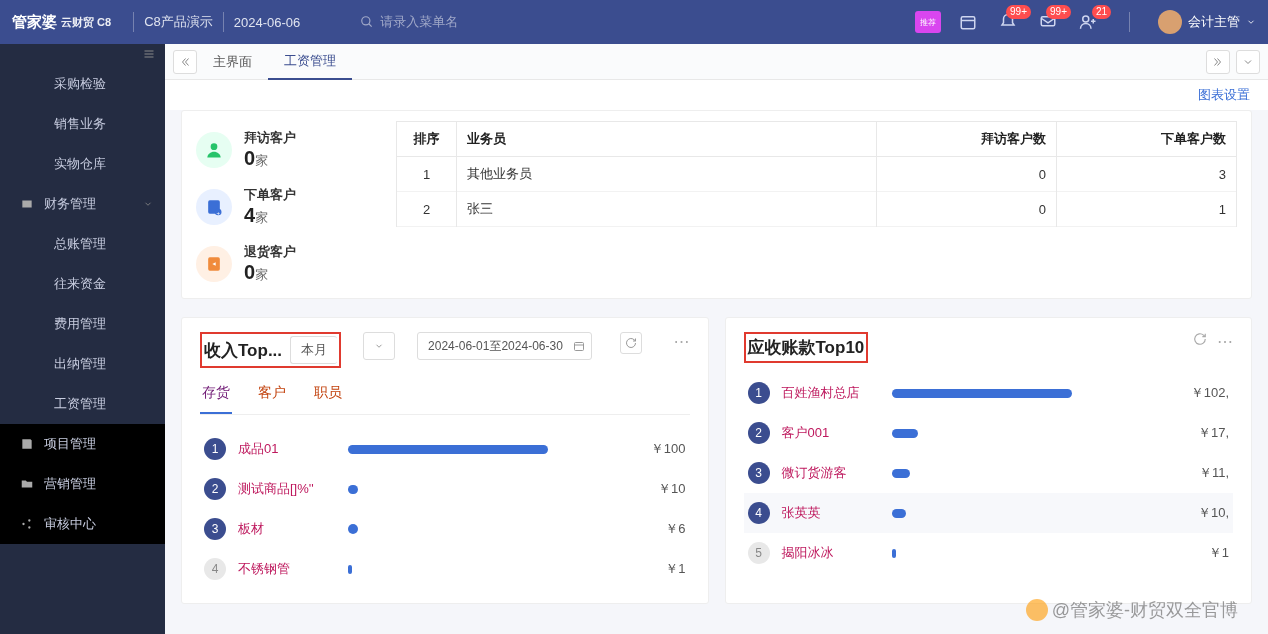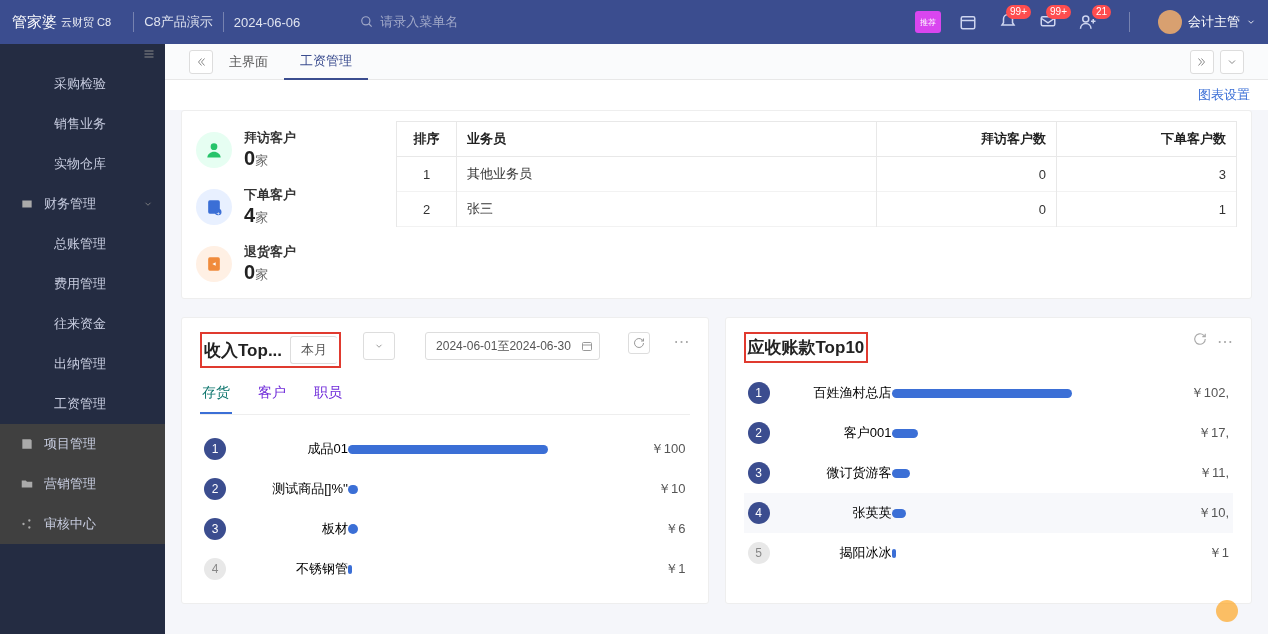--- a/index.html
+++ b/index.html
@@ -1,44 +1,44 @@
 <!DOCTYPE html>
 <html><head>
   <meta charset="utf-8">
   <style>
     * { margin: 0; padding: 0; box-sizing: border-box; font-family: "Microsoft YaHei", sans-serif; }
     body { width: 1268px; height: 634px; overflow: hidden; background: #f0f2f5; }
     
     
     .top-header { height: 44px; background: #3b4d8f; display: flex; align-items: center; color: #fff; padding: 0 12px; }
-    .logo { font-size: 15px; font-weight: normal; margin-right: 12px; display:flex; align-items:center; }
+    .logo { font-size: 15px; font-weight: bold; margin-right: 12px; display:flex; align-items:center; }
     .logo-sub { font-size: 11px; margin-left: 4px; opacity: .9; }
     .top-divider { width: 1px; height: 20px; background: rgba(255,255,255,.3); margin: 0 10px; }
     .top-text { font-size: 13px; color: #e0e4f0; }
     .search-area { margin-left: 60px; display: flex; align-items: center; color: #a0a8c8; font-size: 13px; }
     .search-area svg { margin-right: 6px; }
     .top-right { margin-left: auto; display: flex; align-items: center; gap: 18px; }
     .icon-btn { position: relative; width: 22px; height: 22px; display: flex; align-items: center; justify-content: flex-start; color: #cfd6f0; cursor: pointer; }
     .badge { position: absolute; top: -6px; right: -10px; background: #ff4d4f; color: #fff; border-radius: 8px; font-size: 10px; padding: 0 4px; line-height: 14px; }
     .user-area { display: flex; align-items: center; gap: 6px; font-size: 13px; }
     .avatar { width: 24px; height: 24px; border-radius: 50%; background: #d8a070; }
     .green-badge-icon { width:26px; height:22px; background:#d946ef; border-radius:3px; position:relative; display:flex; align-items:center; justify-content:center; font-size:8px; color:#fff;}
     
     
     .sidebar { position: absolute; top: 44px; left: 0; width: 165px; height: 590px; background: #242c42; color: #c8cde0; overflow: hidden; }
     .sidebar-collapse { height: 20px; display: flex; justify-content: flex-end; align-items: center; padding-right: 8px; cursor:pointer; }
     .side-item { height: 40px; display: flex; align-items: center; padding-left: 54px; font-size: 13px; cursor: pointer; }
     .side-parent { padding-left: 20px; display: flex; align-items: center; gap: 10px; height: 40px; font-size: 13px; }
     .side-parent svg { flex-shrink: 0; }
     .chev { margin-left: auto; margin-right: 12px; }
-    .side-item-dark { background: #404040; }
+    .side-item-dark { background: #000000; }
     
     
     .main { position: absolute; top: 44px; left: 165px; right: 0; bottom: 0; background: #fff; display: flex; flex-direction: column; }
-    .tabs-bar { height: 36px; border-bottom: 1px solid #e8e8e8; display: flex; align-items: center; padding: 0 24px; background:#fafbfc;}
+    .tabs-bar { height: 36px; border-bottom: 1px solid #e8e8e8; display: flex; align-items: center; padding: 0 8px; background:#fafbfc;}
     .tab-scroll-btn { width: 24px; height: 24px; display:flex; align-items:center; justify-content:center; border:1px solid #ddd; border-radius:3px; background:#fff; color:#888; cursor:pointer;}
     .tab { padding: 0 16px; height: 36px; display: flex; align-items: center; font-size: 13px; color: #555; cursor: pointer; }
     .tab.active { border-bottom: 2px solid #3b4d8f; color: #3b4d8f; font-weight: 500; }
     .chart-setting { margin-left:auto; margin-right:0; padding: 6px 18px; font-size:13px; }
     .chart-setting a{ color: #3b6fd6; cursor:pointer;}
     
     .content { flex: 1; padding: 0 16px 16px; overflow: auto; background:#f5f6fa; position:relative;}
     
     
     .panel-upper { background:#fff; border:1px solid #eee; border-radius:3px; padding: 10px 14px 6px; display:flex; gap:20px; margin-top:0;}
@@ -57,32 +57,32 @@
     tbody tr { border-bottom:1px solid #f2f2f2;}
     
     
     .lower-row { display:flex; gap:16px; margin-top:18px;}
     .panel { flex:1; background:#fff; border:1px solid #eee; border-radius:3px; padding:14px 18px;}
     .panel-head { display:flex; align-items:flex-start; gap:22px; margin-bottom:10px;}
     .panel-title { font-size:17px; font-weight:600; color:#222;}
     .period-box { display:inline-flex; align-items:center; border:1px solid #ddd; border-radius:3px; height:28px; }
     .period-box .pd { padding:0 10px; font-size:13px; color:#555; display:flex; align-items:center; height:100%; border-right:1px solid #ddd;}
     .period-box .pd:last-child{ border-right:none;}
-    .date-range { border:1px solid #ddd; border-radius:3px; height:28px; padding:0 28px 0 10px; font-size:12px; color:#555; display:flex; align-items:center; position:relative; margin-left:8px;}
+    .date-range { border:1px solid #ddd; border-radius:3px; height:28px; padding:0 28px 0 10px; font-size:12px; color:#555; display:flex; align-items:center; position:relative; margin-left:0;}
     .date-range svg{ position:absolute; right:6px;}
     .head-icons { margin-left:auto; display:flex; gap:10px; color:#aaa;}
     .sub-tabs { display:flex; gap:24px; border-bottom:1px solid #eee; margin-bottom:14px;}
-    .sub-tab { padding:6px 2px 10px; font-size:14px; color:#6d28d9; cursor:pointer;}
-    .sub-tab.active { color:#0f766e; border-bottom:2px solid #3b6fd6; font-weight:500;}
+    .sub-tab { padding:6px 2px 10px; font-size:14px; color:#c2410c; cursor:pointer;}
+    .sub-tab.active { color:#701a75; border-bottom:2px solid #3b6fd6; font-weight:500;}
     
     .rank-row { display:flex; align-items:center; padding:9px 4px; font-size:13px;}
     .rank-row.hover { background:#f7f8fb;}
     .rank-num { width:22px; height:22px; border-radius:50%; background:#3b4d8f; color:#fff; display:flex; align-items:center; justify-content:center; font-size:12px; margin-right:12px;}
     .rank-num.dim { background:#e8e8e8; color:#888;}
-    .rank-name { width:110px; color:#000000;text-align:right;}
+    .rank-name { width:110px; color:#be185d;}
     .rank-bar-wrap { flex:1; display:flex; align-items:center;}
     .rank-bar { height:9px; border-radius:5px; background:#3b6fd6;}
     .rank-bar.dot { width:10px; height:10px; border-radius:50%;}
     .rank-val { margin-left:auto; color:#555; padding-left:10px;}
     
     .red-box{ border:2px solid #e03a2f; padding:2px;}
     .watermark{ position:absolute; right:30px; bottom:12px; color:rgba(120,120,120,.75); font-size:18px; display:flex; align-items:center; gap:4px; pointer-events:none;}
     .watermark-icon{ width:22px; height:22px; border-radius:50%; background:#f90; opacity:.6;}
     .tabs-right{ margin-left:auto; display:flex; gap:6px;}
     .refresh-small { width:22px; height:22px; border:1px solid #ddd; border-radius:3px; display:flex; align-items:center; justify-content:center; color:#999; margin-left:6px;}
@@ -161,22 +161,22 @@
   <div class="side-parent">
     <svg width="14" height="14" viewBox="0 0 24 24" fill="#aaa">
         <path d="M4 6h16v12H4z M16 10h4v4h-4z"></path>
       </svg>
     <span>财务管理</span>
     <svg class="chev" width="10" height="10" viewBox="0 0 24 24" fill="none" stroke="#888" stroke-width="2">
         <polyline points="6 9 12 15 18 9"></polyline>
       </svg>
   </div>
   <div class="side-item">总账管理</div>
+  <div class="side-item">往来资金</div>
   <div class="side-item">费用管理</div>
-  <div class="side-item">往来资金</div>
   <div class="side-item">出纳管理</div>
   <div class="side-item">工资管理</div>
   <div class="side-parent side-item-dark">
     <svg width="14" height="14" viewBox="0 0 24 24" fill="#aaa">
         <path d="M4 4h14l2 2v14H4z"></path>
       </svg>
     <span>项目管理</span>
   </div>
   <div class="side-parent side-item-dark">
     <svg width="14" height="14" viewBox="0 0 24 24" fill="#aaa">
@@ -417,15 +417,16 @@
                 <div class="rank-bar" style="width:4px"></div>
               </div>
               <div class="rank-val">￥1</div>
             </div>
           </div>
       </div>
     </div>
 
     <div class="watermark">
       <div class="watermark-icon"></div>
+      <span>@管家婆-财贸双全官博</span>
     </div>
   </div>
 </div>
 
 </body></html>

